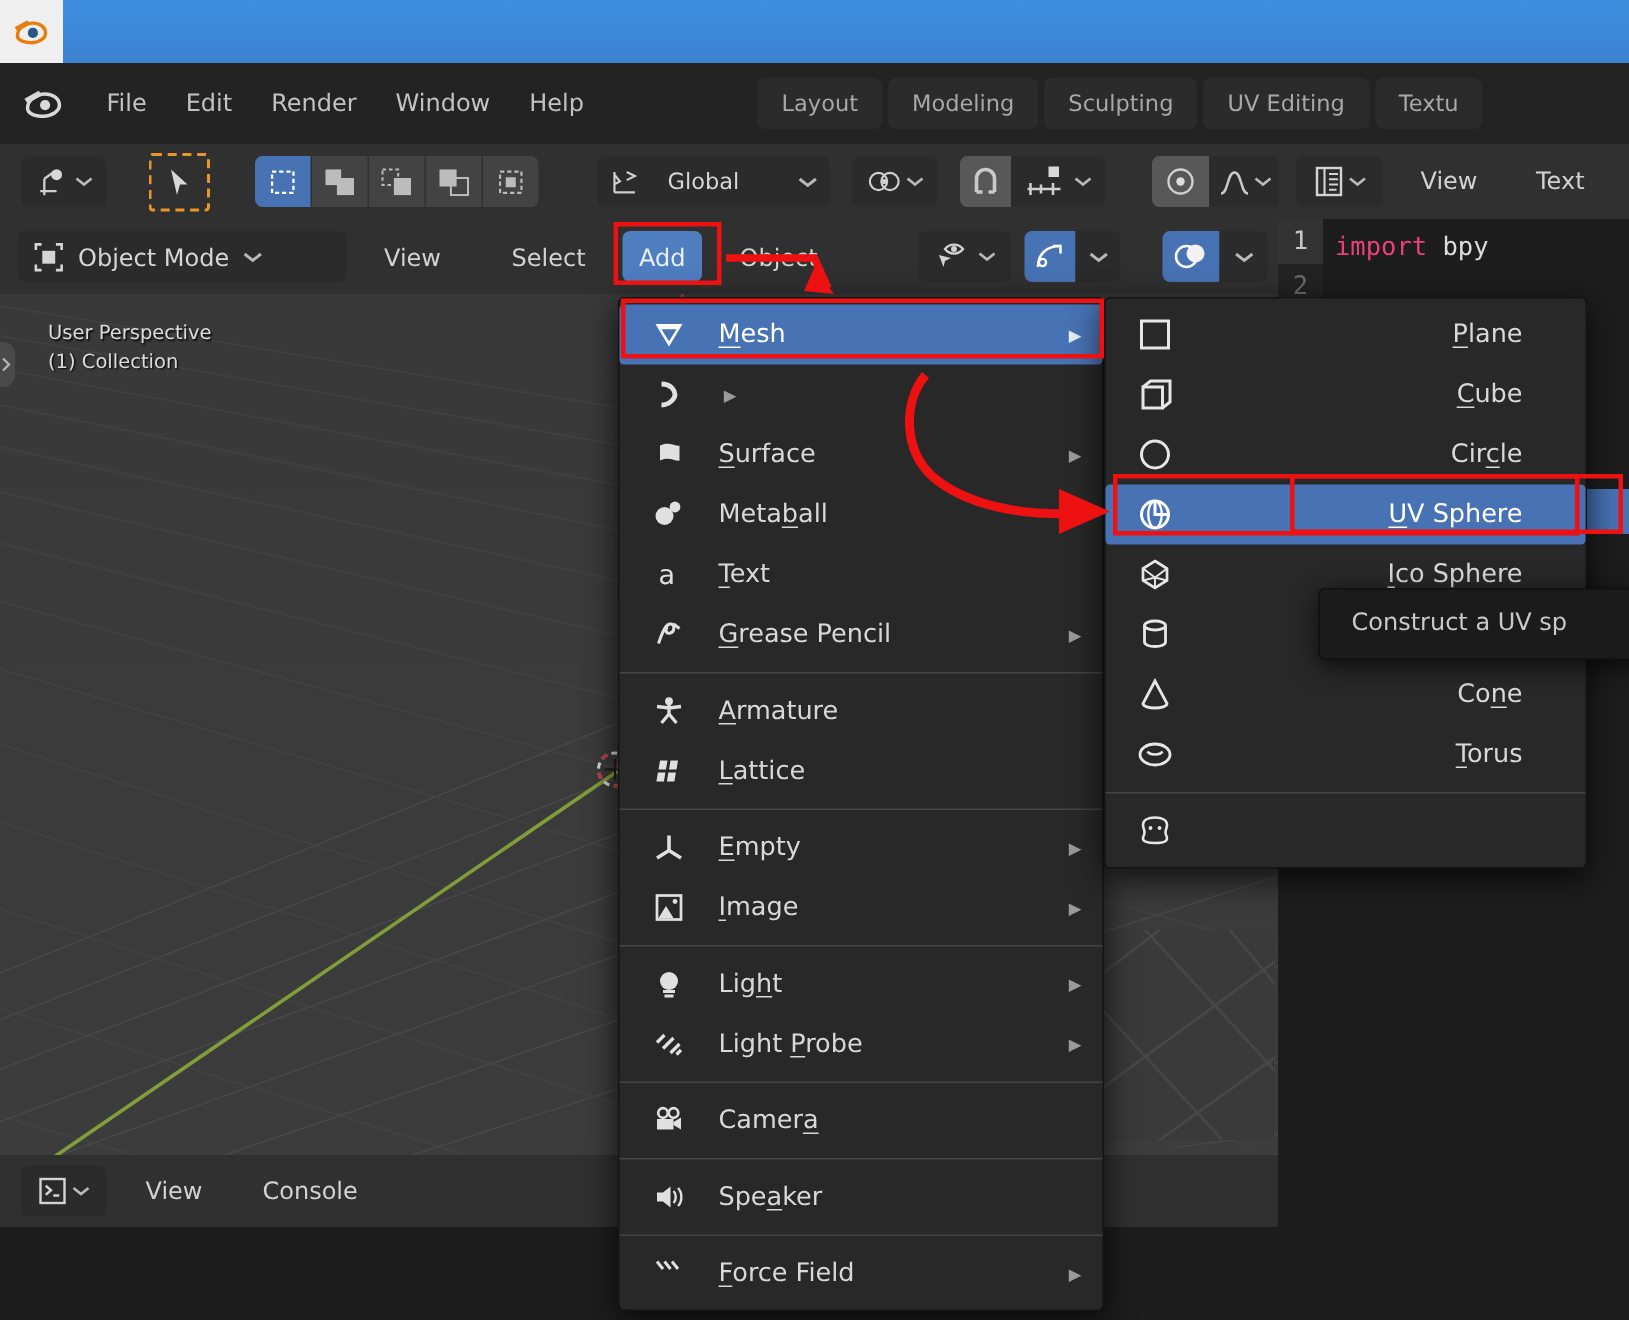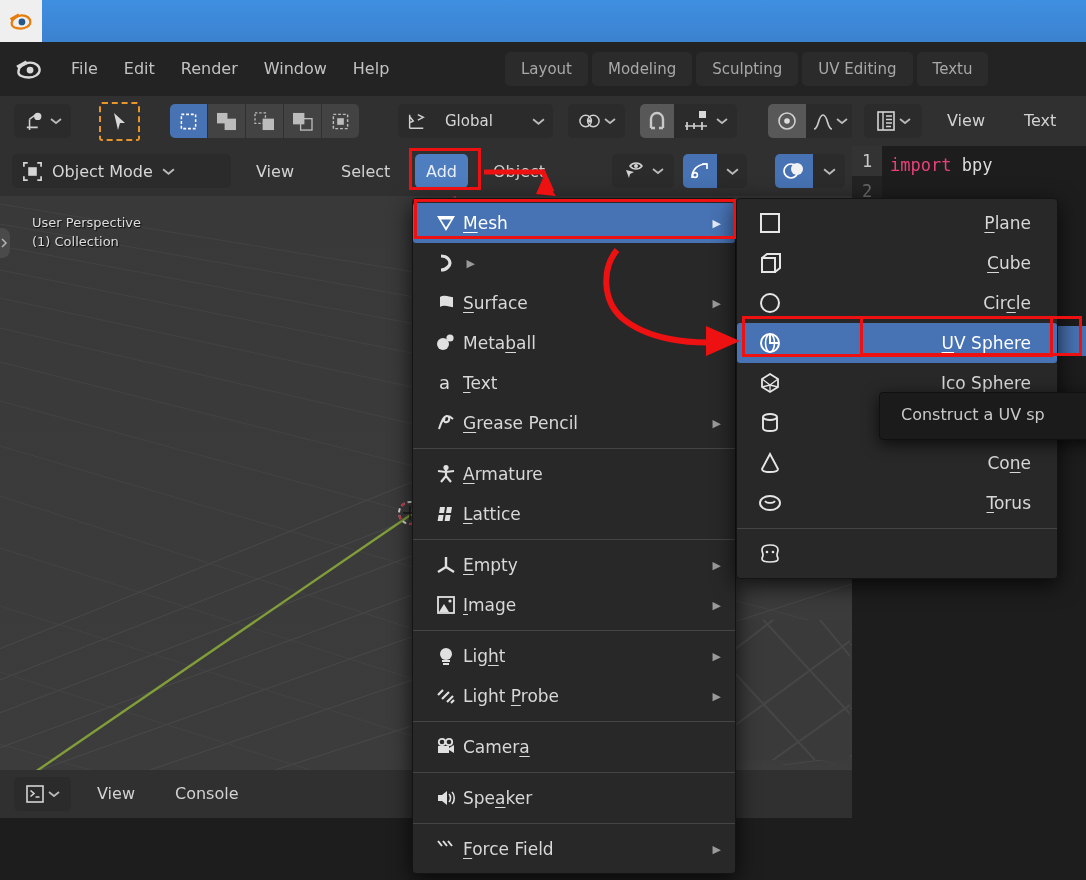--- a/index.html
+++ b/index.html
@@ -156,21 +156,21 @@
                 background:#3d3d3d; border-radius:6px 6px 0 0;}
 
   
   .menu {
     position:absolute; background:#282828; border-radius:4px;
     box-shadow:0 6px 22px rgba(0,0,0,.75); padding:4px 0;
     border:1px solid #141414;
   }
   .mi {
     position:relative; height:40px; display:flex; align-items:center;
-    padding:0 14px 0 16px; font-size:17px; color:#d8d8d8; white-space:nowrap;
+    padding:0 14px 0 16px; font-size:17px; color:#d8d8d8; white-space:nowrap;gap:16px;
   }
   .mi .mi-icon { width:34px; flex:0 0 34px; display:flex; align-items:center; justify-content:center; }
   .mi .mi-label { flex:1; }
   .mi .mi-arrow { width:12px; flex:0 0 12px; color:#9a9a9a; font-size:11px; text-align:right; }
   .mi.sel { background:#4772b3; color:#fff; border-radius:3px; }
   .mi.sel .mi-arrow { color:#e4ecf8; }
   .msep { height:1px; background:#454545; margin:5px 0; }
   .u { text-decoration:underline; text-underline-offset:3px; }
 
   #add-menu { left:412px; top:198px; width:324px; }

